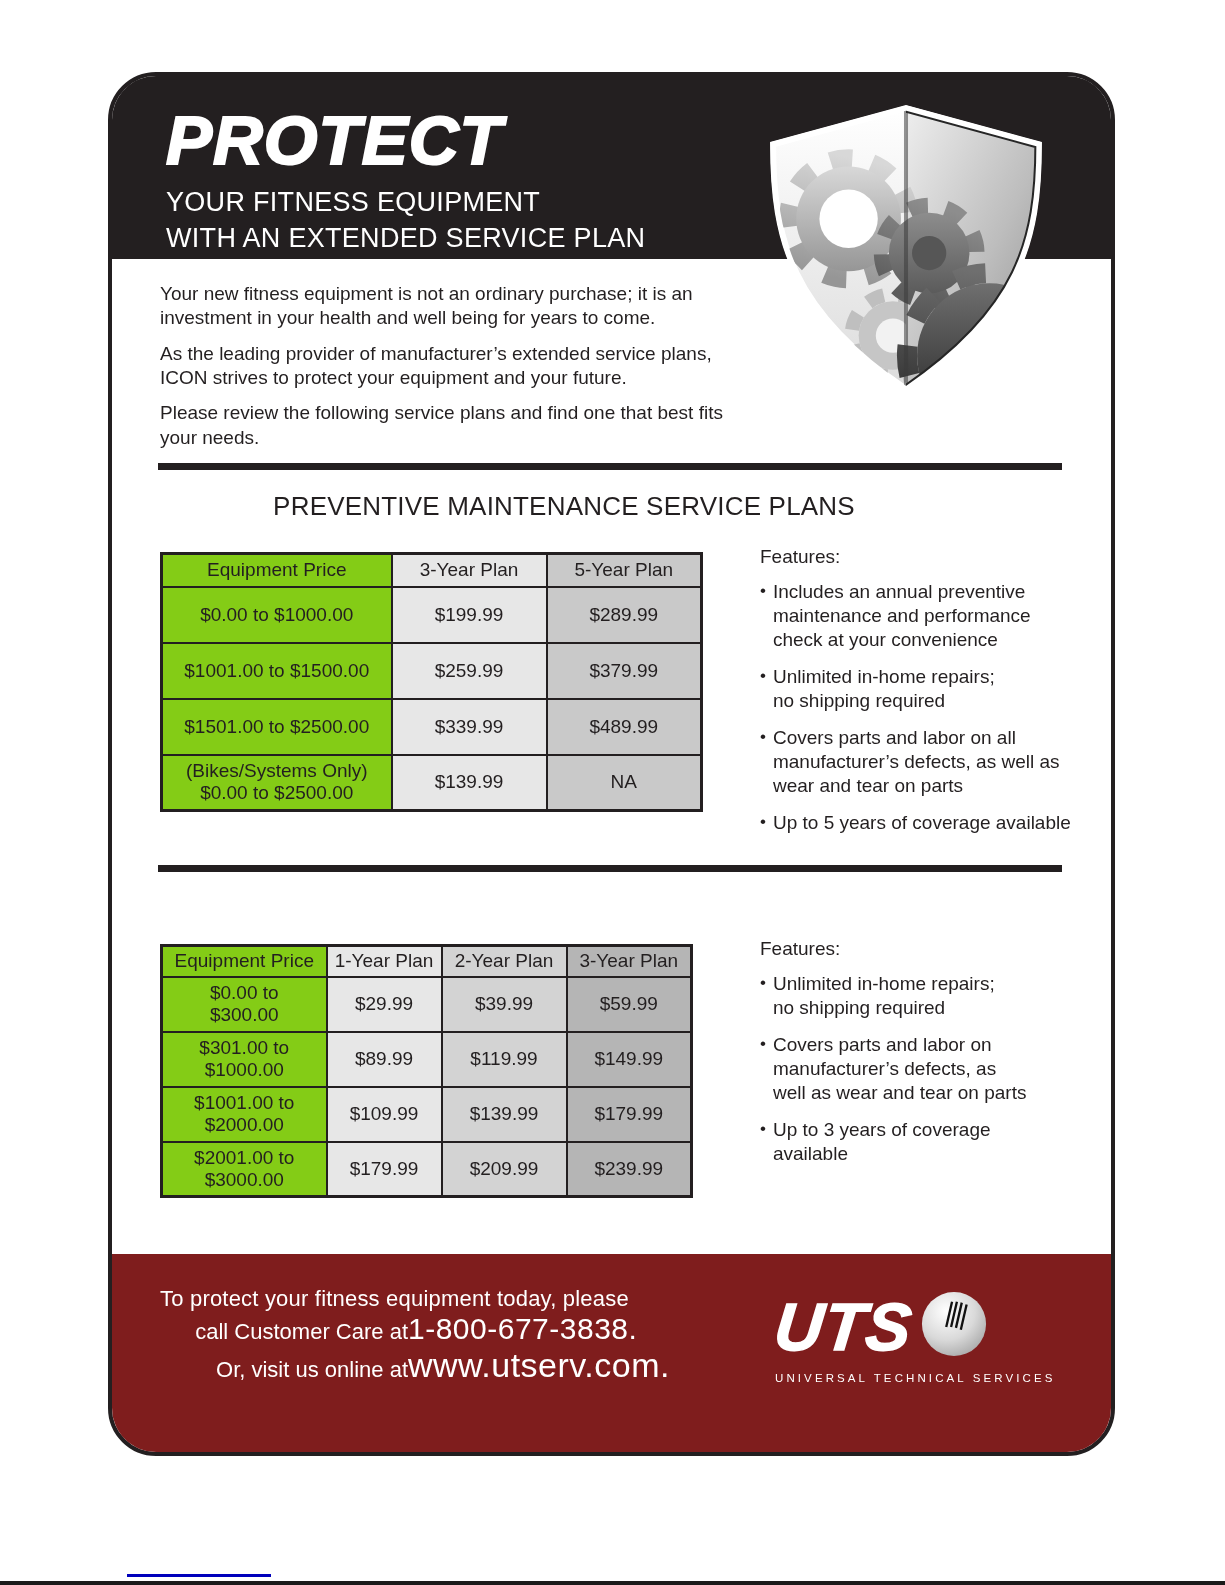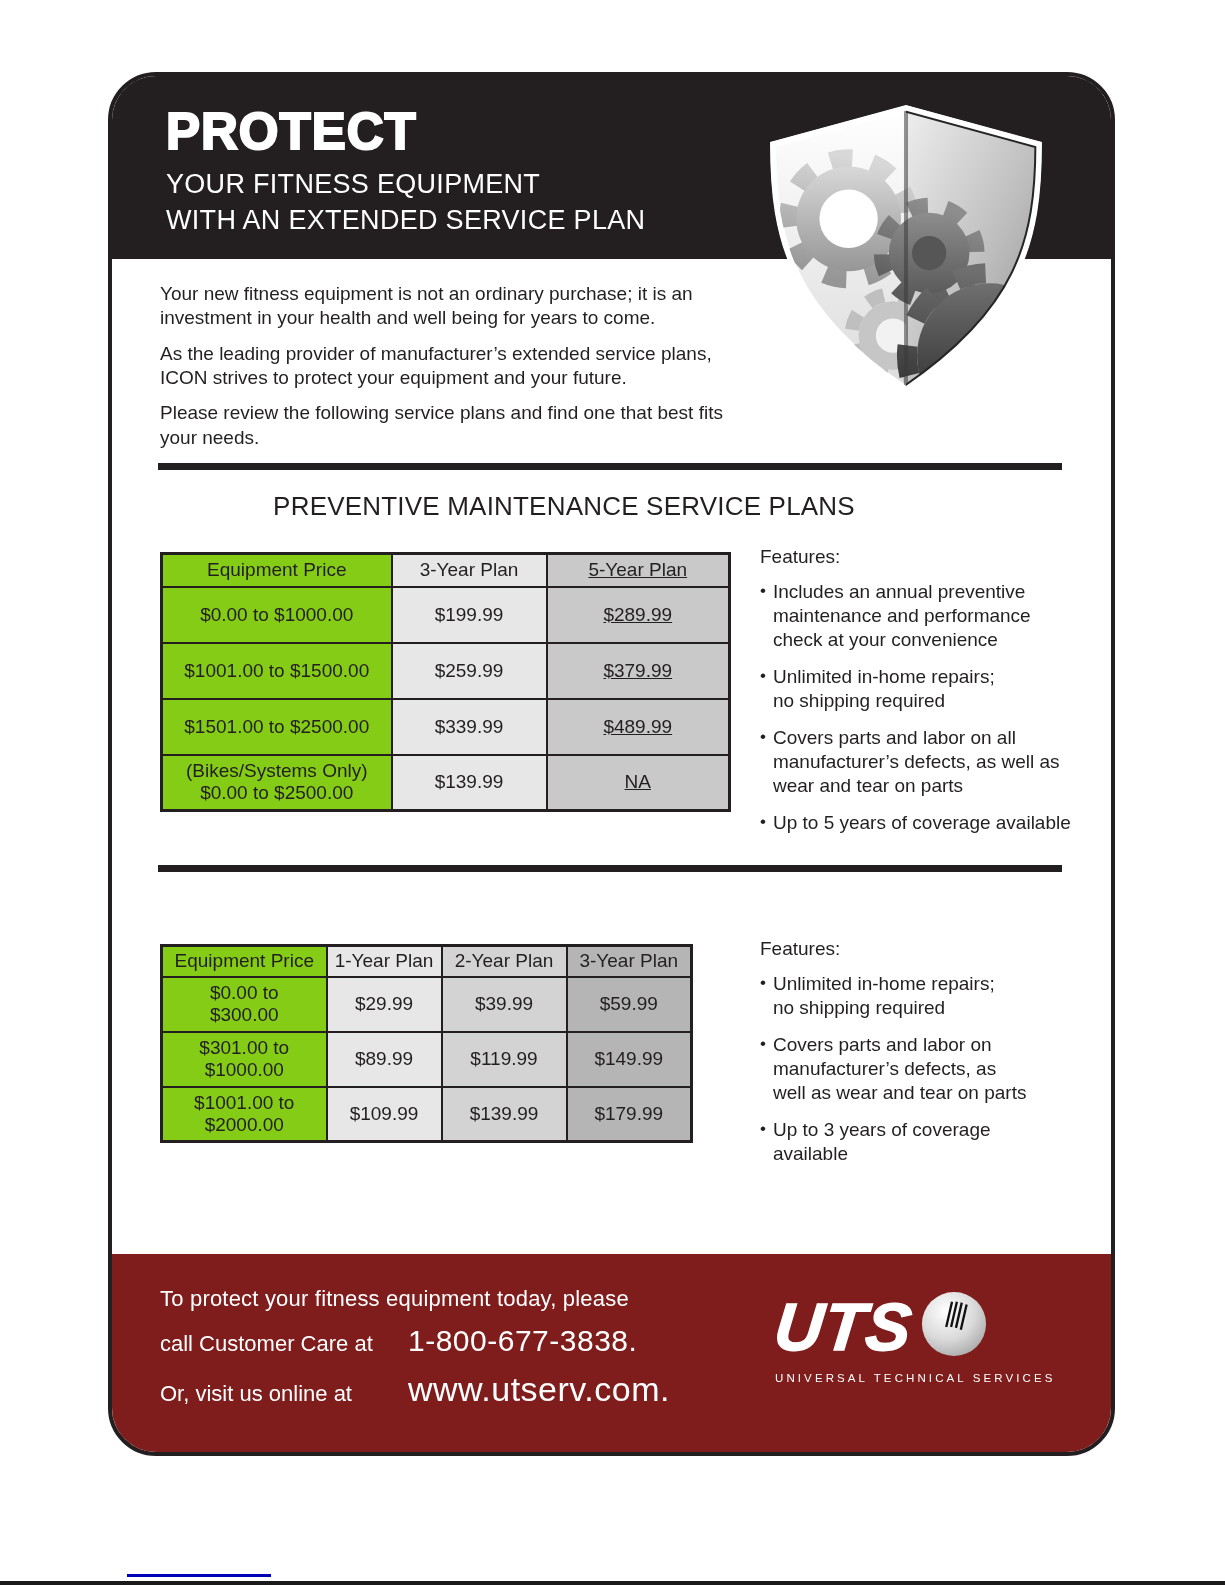--- a/index.html
+++ b/index.html
@@ -25,23 +25,24 @@
 
   
   .header-banner {
     position: absolute; left: 0; top: 0;
     width: 100%; height: 183px;
     background: #231f20;
     color: #ffffff;
     padding: 30px 0 0 54px;
   }
   .protect-title {
-    font-size: 51px; font-weight: 700; letter-spacing: 1px;
+    font-size: 69px; font-weight: 700; letter-spacing: 1px;
     -webkit-text-stroke: 2.2px #ffffff;
     line-height: 1.0;
+    font-style: italic;
   }
   .header-sub { font-size: 27px; font-weight: 400; line-height: 1.32; margin-top: 10px; letter-spacing: .3px; }
 
   
   .shield-wrap {
     position: absolute; left: 648px; top: 26px;
     width: 292px; height: 292px; z-index: 5;
   }
 
   
@@ -76,21 +77,21 @@
     text-align: center; vertical-align: middle;
     font-size: 19px; font-weight: 400;
     white-space: pre-line;
     padding: 2px 6px;
   }
   table.plan-table { border: 3px solid #231f20; }
   .table-1 th { height: 33px; }
   .table-1 td { height: 56px; }
   .table-1 .col-price { width: 230px; }
   .table-1 .col-a { width: 155px; background: #e7e7e7; }
-  .table-1 .col-b { width: 183px; background: #c9c9c9; text-decoration: underline; }
+  .table-1 .col-b { width: 155px; background: #c9c9c9; }
 
   .table-2 th { height: 31px; }
   .table-2 td { height: 55px; }
   .table-2 .col-price { width: 165px; }
   .table-2 .col-a { width: 115px; background: #e7e7e7; }
   .table-2 .col-b { width: 125px; background: #d3d3d3; }
   .table-2 .col-c { width: 125px; background: #b5b5b5; }
 
   
   .features { position: absolute; left: 648px; width: 332px; }
@@ -102,21 +103,21 @@
   .feature-item .txt { font-size: 19px; line-height: 1.26; white-space: pre-line; }
 
   
   .footer-banner {
     position: absolute; left: 0; bottom: 0;
     width: 100%; height: 198px;
     background: #7f1d1d; color: #ffffff;
   }
   .footer-text { position: absolute; left: 48px; top: 32px; }
   .footer-line1 { font-size: 22px; letter-spacing: .2px; }
-  .footer-line { display: flex; align-items: baseline; margin-top: 12px; }
+  .footer-line { display: flex; align-items: baseline; margin-top: 0; text-align: right; }
   .footer-prefix { font-size: 22px; width: 248px; }
   .phone-number { font-size: 30px; letter-spacing: .5px; }
   .website-url { font-size: 34px; letter-spacing: .5px; }
 
   .uts-logo { position: absolute; right: 92px; top: 36px; width: 244px; text-align: left; }
   .uts-row { display: flex; align-items: center; }
   .uts-logo-text {
     font-size: 67px; font-weight: 700; font-style: italic;
     transform: skewX(-6deg); letter-spacing: 1px; line-height: 1;
     -webkit-text-stroke: 1.5px #ffffff;
@@ -308,20 +309,27 @@
         <td class="col-a">$89.99</td>
         <td class="col-b">$119.99</td>
         <td class="col-c">$149.99</td>
       </tr>
       <tr>
         <td class="col-price">$1001.00 to
 $2000.00</td>
         <td class="col-a">$109.99</td>
         <td class="col-b">$139.99</td>
         <td class="col-c">$179.99</td>
+      </tr>
+      <tr>
+        <td class="col-price">$2001.00 to
+$3000.00</td>
+        <td class="col-a">$179.99</td>
+        <td class="col-b">$209.99</td>
+        <td class="col-c">$239.99</td>
       </tr>
     </tbody>
       </table>
 
     <div class="features features-2">
       <div class="features-title">Features:</div>
       <div class="feature-item">
         <span class="dot">•</span>
         <span class="txt">Unlimited in-home repairs;
 no shipping required</span>

